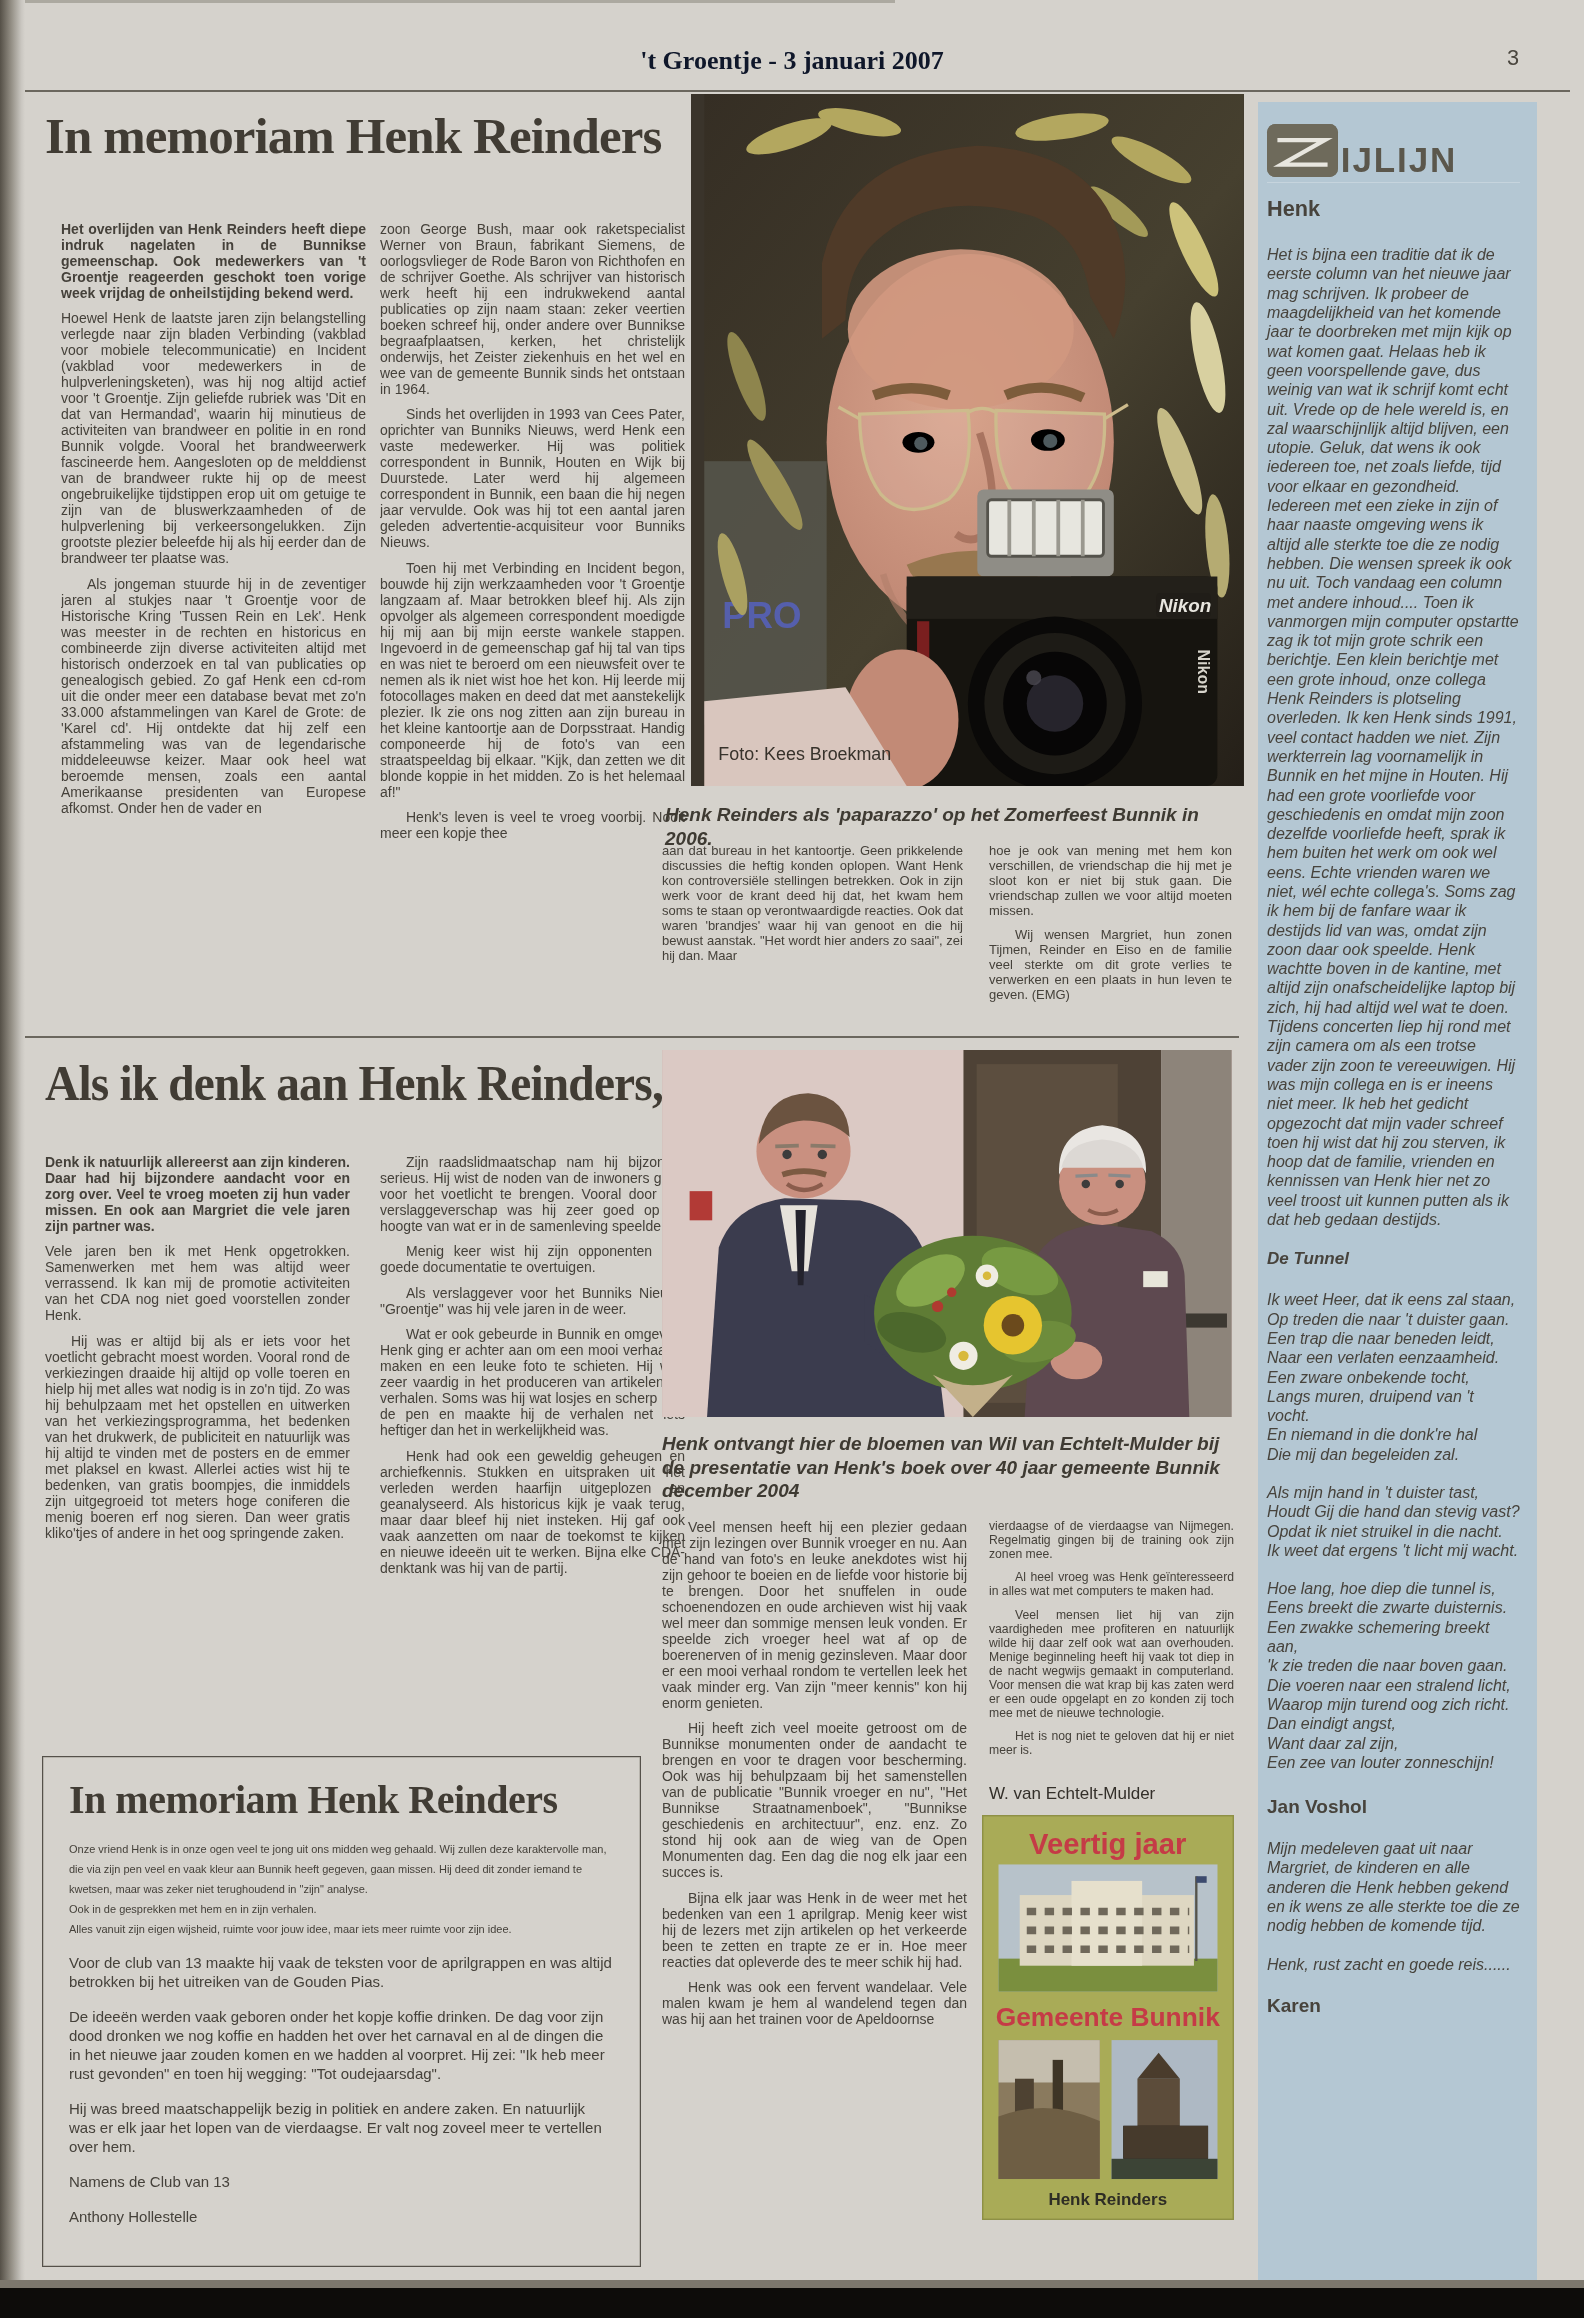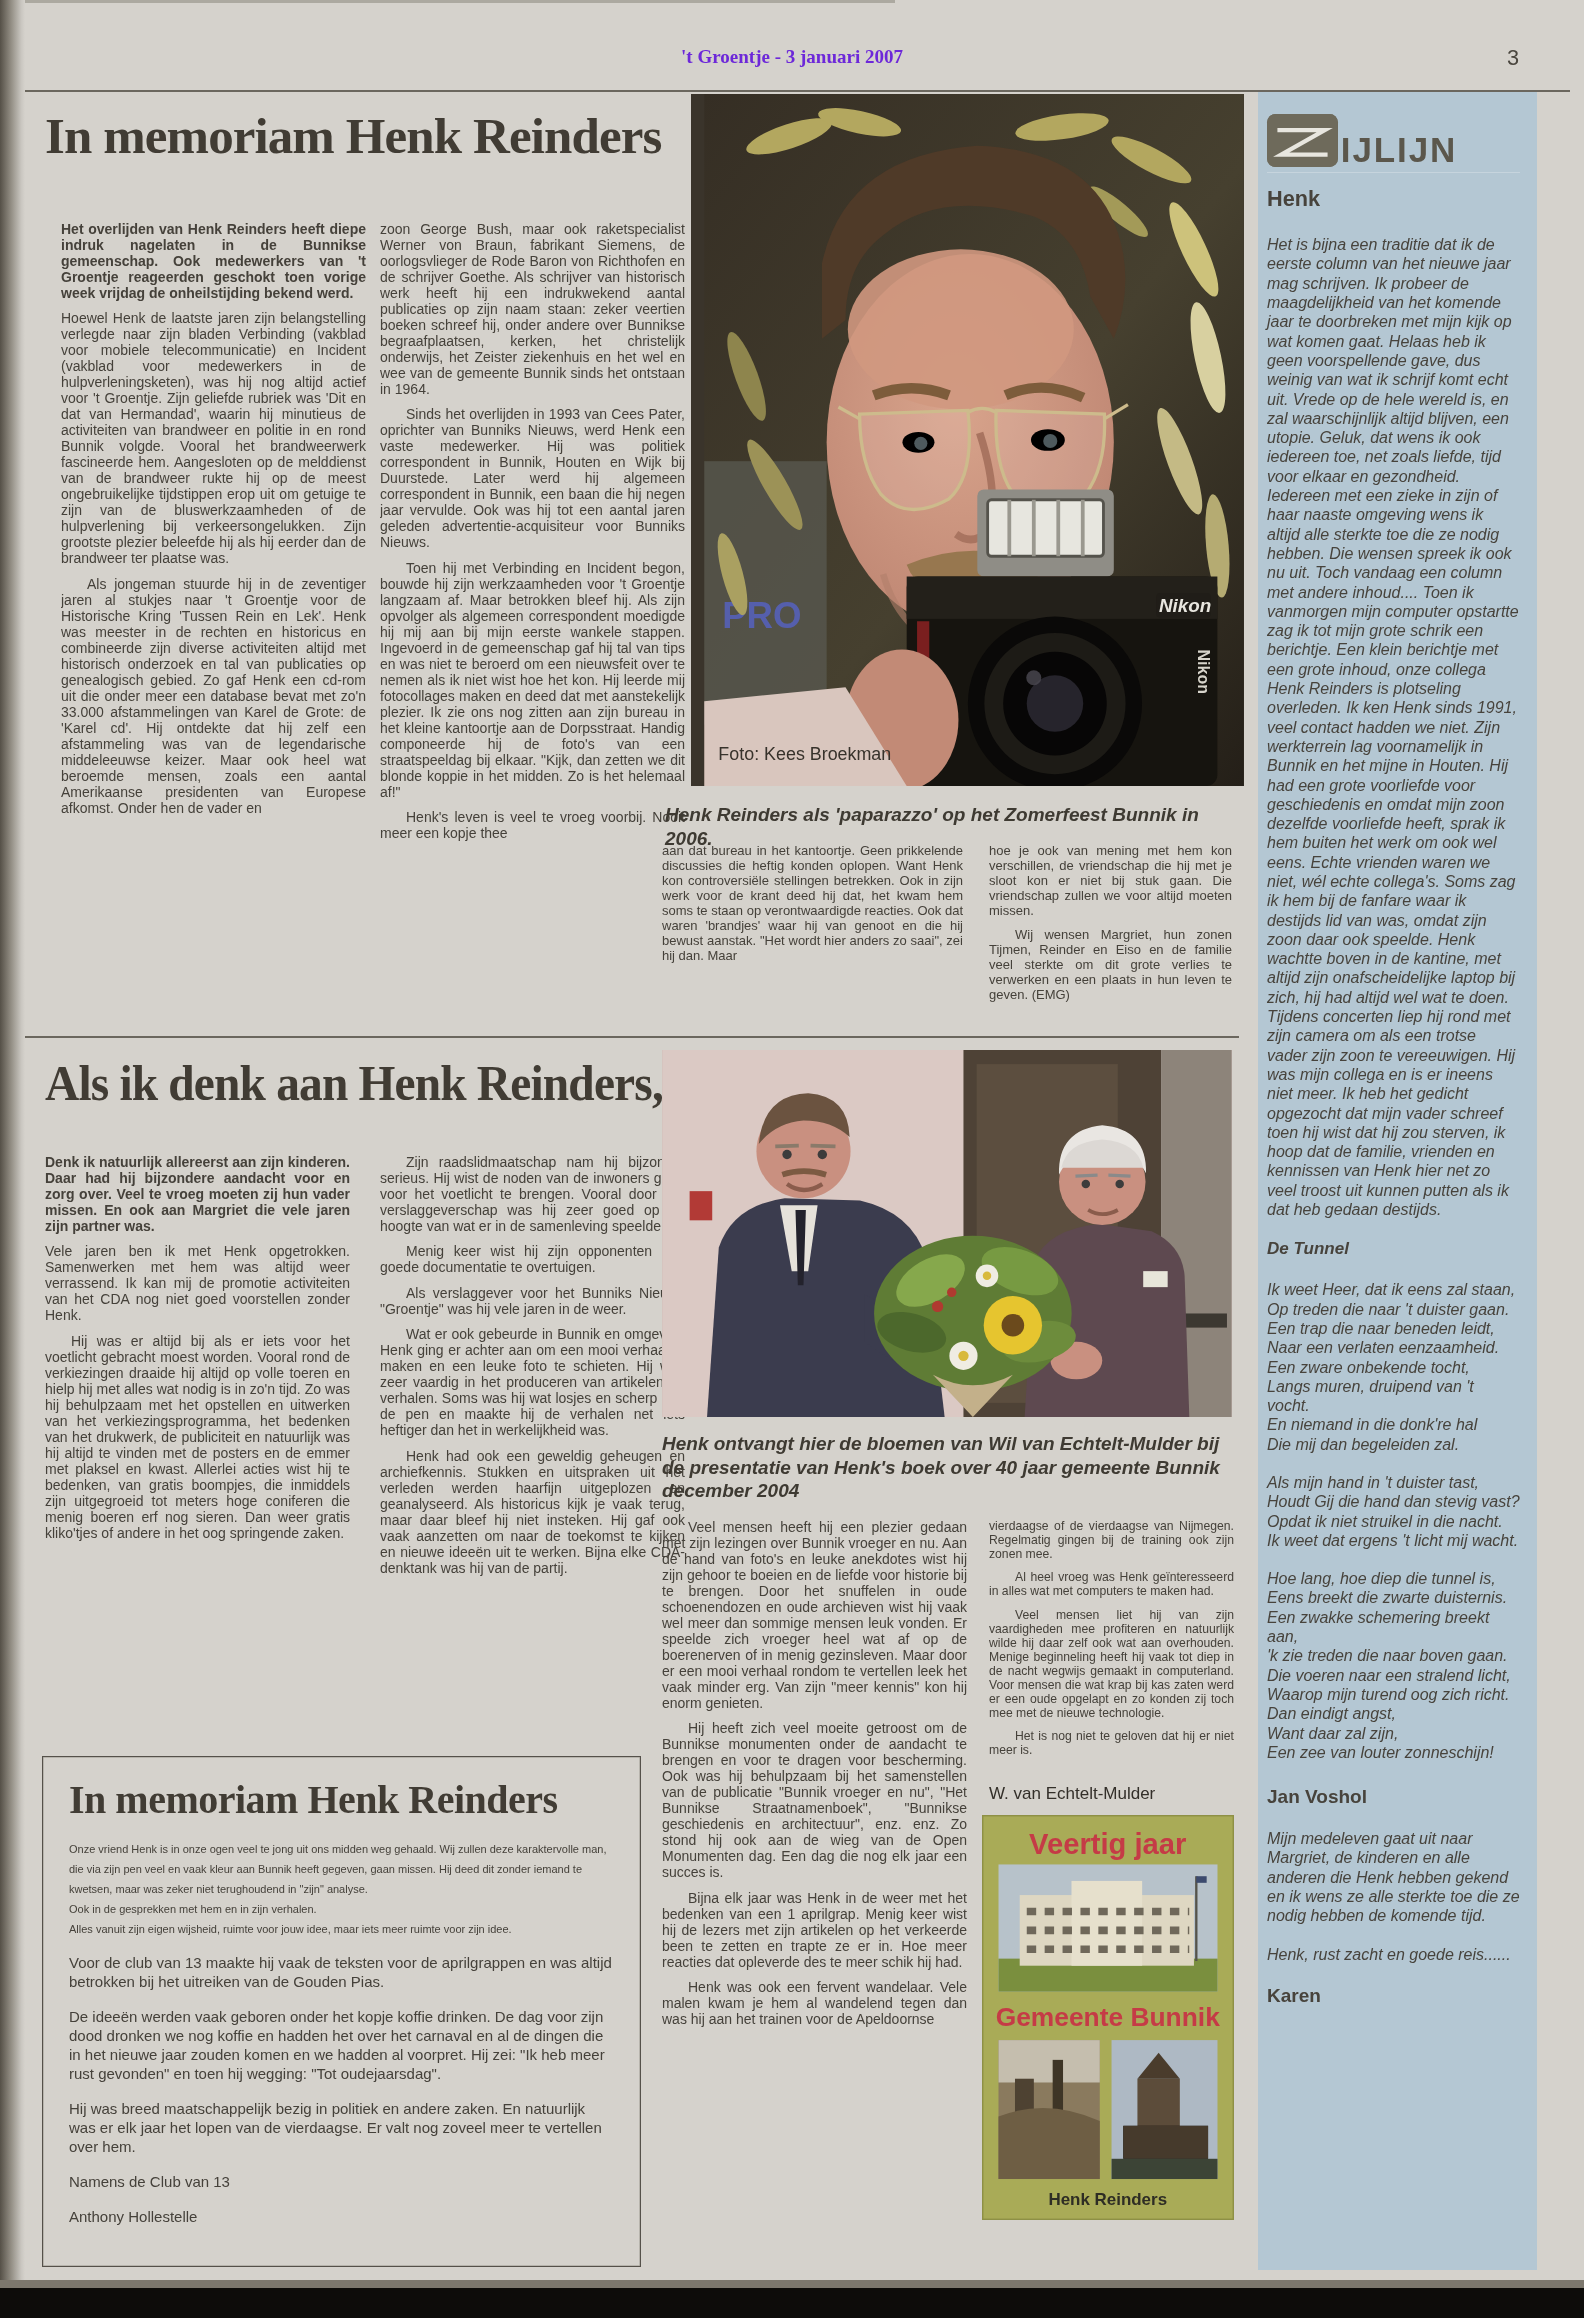--- a/index.html
+++ b/index.html
@@ -9,21 +9,21 @@
   
   #left-edge{left:0;top:0;width:24.5px;height:2319px;
     background:linear-gradient(to right,#555047,#8d887e 40%,#c9c6c0 85%,#d5d2cc);}
   #top-edge{left:0;top:0;width:895px;height:3.3px;background:#8a867c;opacity:.55;}
   #bottom-grey{left:0;top:2280px;width:1584px;height:7.5px;background:#7c776d;}
   #bottom-black{left:0;top:2288px;width:1584px;height:31px;background:#0d0c0a;}
   
   .rule{background:#6b675e;height:1.9px;}
   
   #masthead{left:0;top:46px;width:1584px;text-align:center;
-    font-family:"Liberation Serif",serif;font-weight:bold;font-size:19px;color:#6d28d9;}
+    font-family:"Liberation Serif",serif;font-weight:bold;font-size:26px;color:#0f172a;}
   #pagenum{left:1507px;top:45px;width:57px;font-size:21.7px;color:#4a463e;}
   
   .headline{font-family:"Liberation Serif",serif;font-weight:bold;color:#413c34;
     font-size:51px;letter-spacing:-0.9px;white-space:nowrap;}
   #headline2{transform:scaleX(.93);transform-origin:left top;}
   
   .col{text-align:justify;overflow:hidden;}
   .col p{margin:0 0 9.4px 0;text-indent:26px;}
   .col p:first-child{text-indent:0;}
   .col.indent-first p:first-child{text-indent:26px;}
@@ -319,21 +319,21 @@
     <div style="height:14px;"></div>
     <div class="box-paras">
         <p>Voor de club van 13 maakte hij vaak de teksten voor de aprilgrappen en was altijd betrokken bij het uitreiken van de Gouden Pias.</p>
         <p>De ideeën werden vaak geboren onder het kopje koffie drinken. De dag voor zijn dood dronken we nog koffie en hadden het over het carnaval en al de dingen die in het nieuwe jaar zouden komen en we hadden al voorpret. Hij zei: "Ik heb meer rust gevonden" en toen hij wegging: "Tot oudejaarsdag".</p>
         <p>Hij was breed maatschappelijk bezig in politiek en andere zaken. En natuurlijk was er elk jaar het lopen van de vierdaagse. Er valt nog zoveel meer te vertellen over hem.</p>
         <p>Namens de Club van 13</p>
         <p>Anthony Hollestelle</p>
       </div>
   </div>
 
-  <div class="abs" id="zijlijn" style="left:1258px;top:92px;width:279px;height:2178px;padding-left:9px;">
+  <div class="abs" id="zijlijn" style="left:1258px;top:102px;width:279px;height:2178px;padding-left:9px;">
     <div id="z-logo-row">
       <div id="z-logo-box">
         <svg width="71" height="53" viewBox="0 0 150 112">
           <rect width="150" height="112" rx="18" fill="#6e6a5b"></rect>
           <path d="M22 34 L122 34 L30 86 L128 86" stroke="#e8e6df" stroke-width="9" fill="none"></path>
         </svg>
       </div>
       <div id="z-rest">IJLIJN</div>
     </div>
     <div class="z-title">Henk</div>

